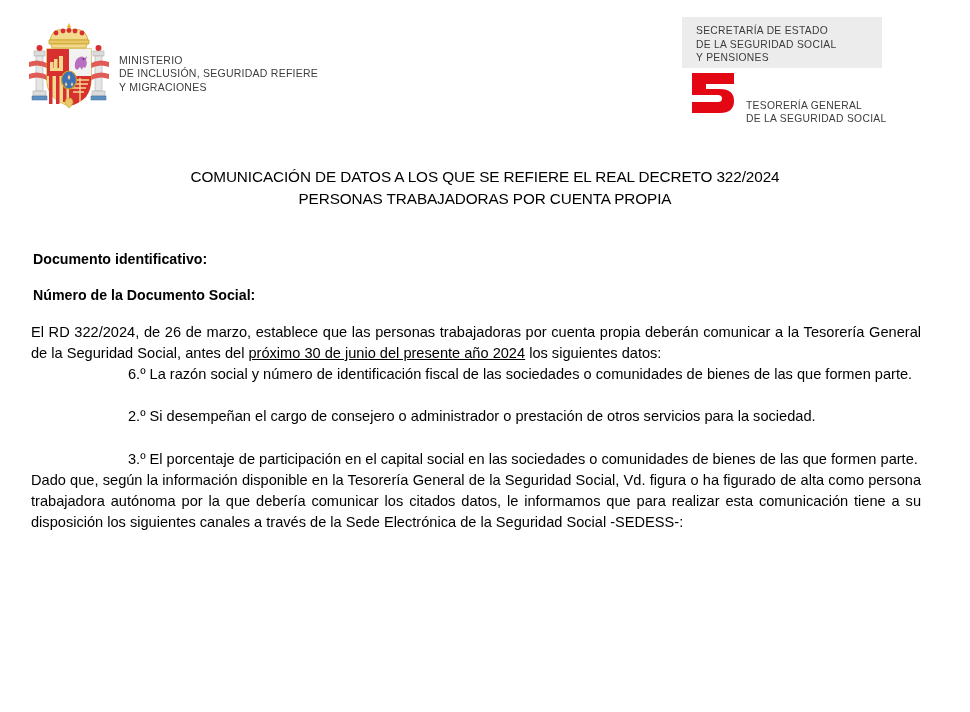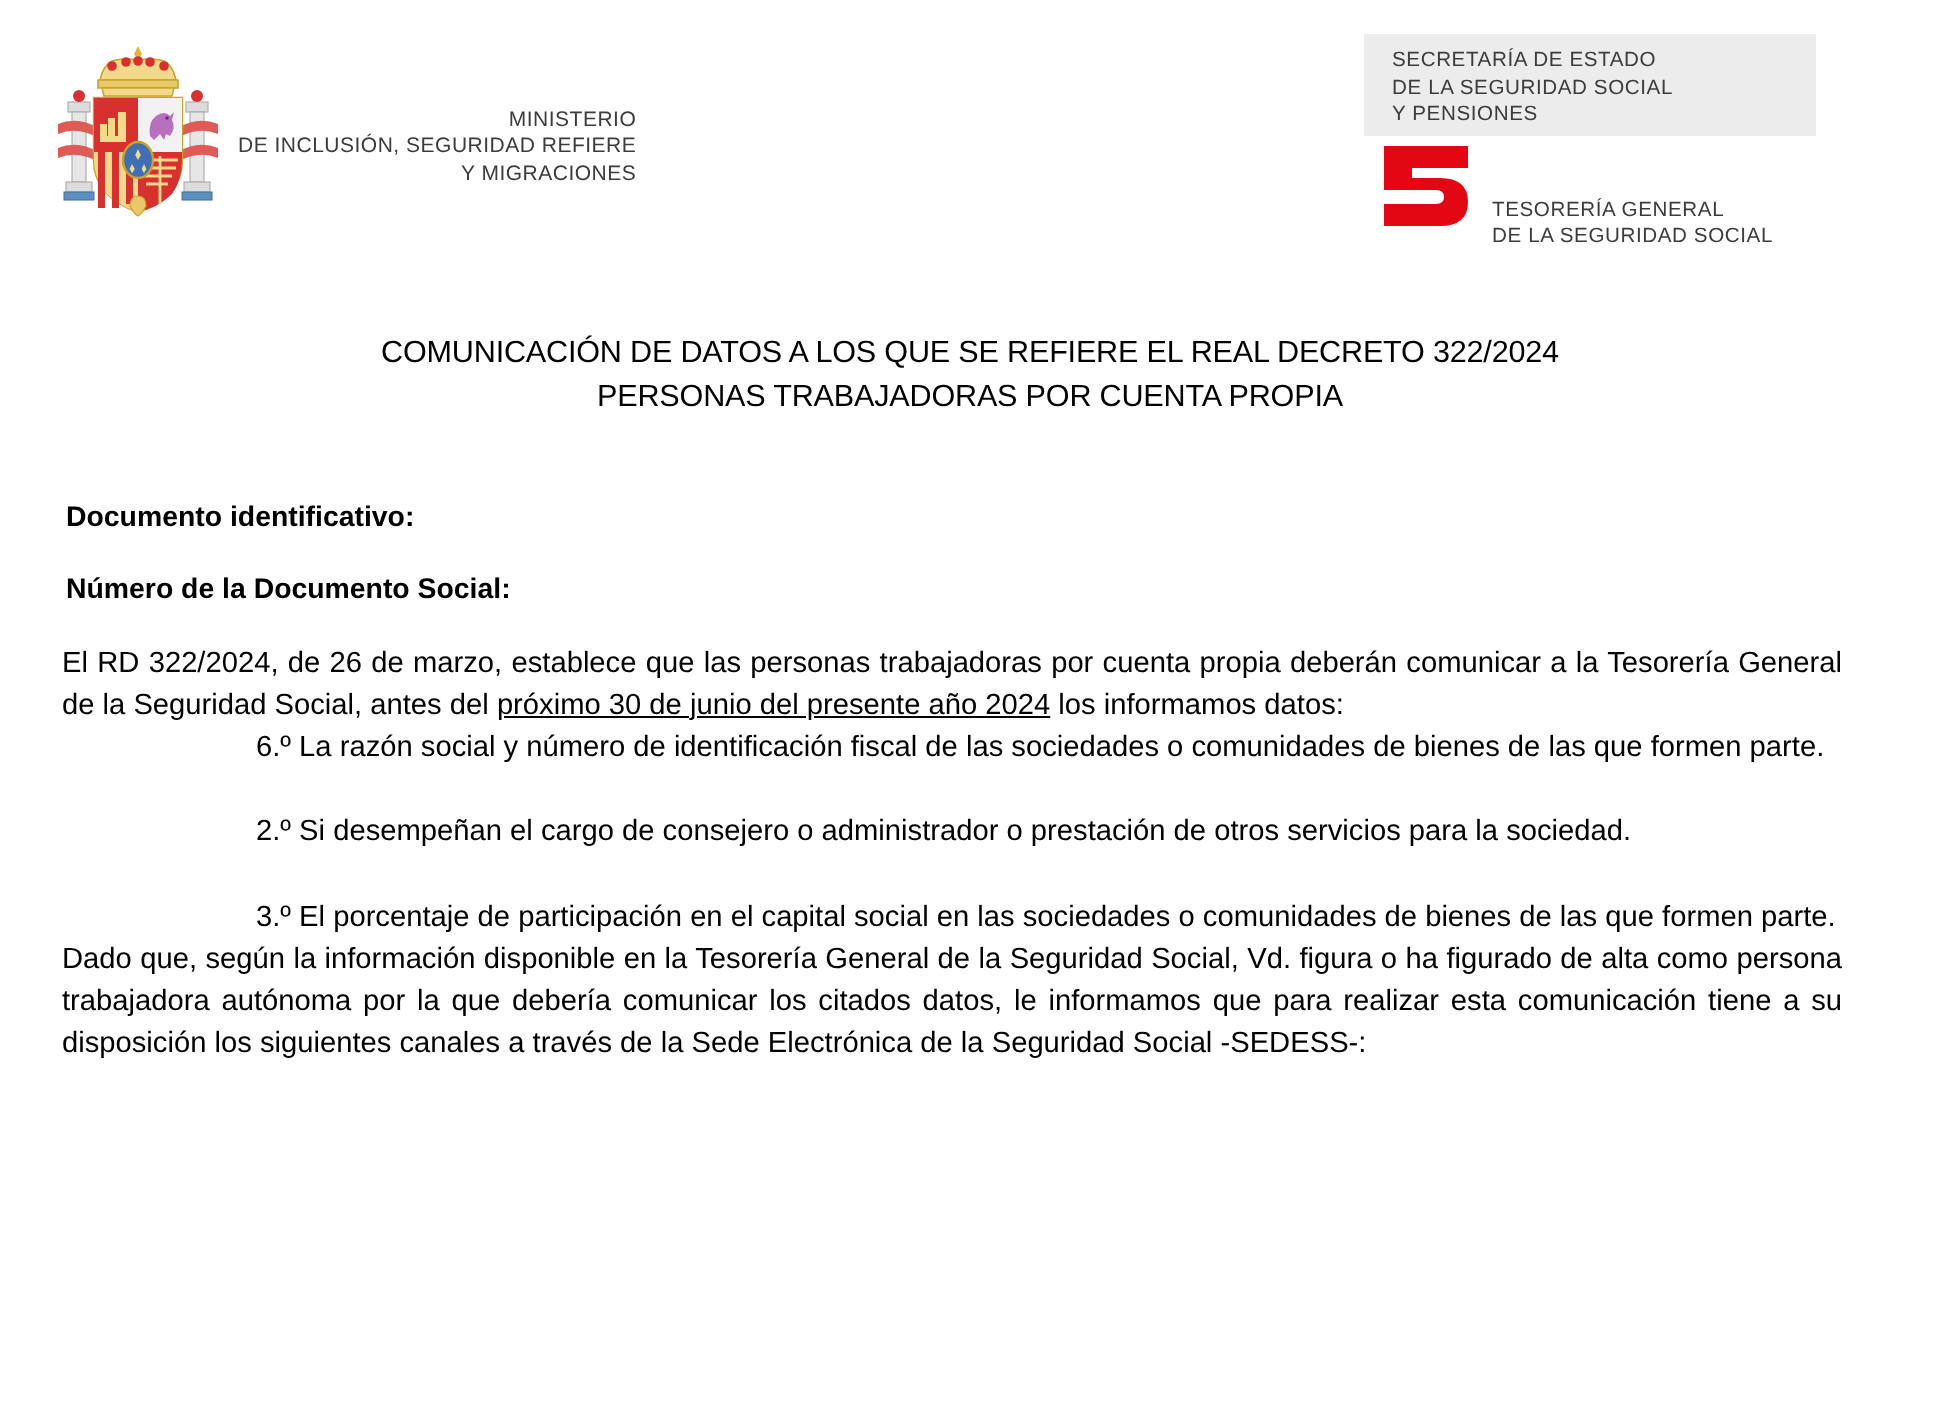--- a/index.html
+++ b/index.html
@@ -22,21 +22,20 @@
     height: 130px;
     width: 970px;
   }
 
   .ministry-block {
     position: absolute;
     left: 25px;
     top: 18px;
     display: flex;
     align-items: flex-start;
-    text-align: right;
   }
   .coat-of-arms {
     width: 88px;
     height: 96px;
     display: block;
   }
   .ministry-text {
     margin-left: 6px;
     margin-top: 36px;
     font-size: 10.5px;
@@ -44,21 +43,21 @@
     letter-spacing: 0.25px;
     color: #3c3c3c;
     white-space: nowrap;
   }
   .ministry-text div { display: block; }
 
   .sees-block {
     position: absolute;
     left: 682px;
     top: 17px;
-    width: 226px;
+    width: 200px;
     height: 51px;
     background: #ececec;
   }
   .sees-text {
     padding: 7px 0 0 14px;
     font-size: 10.3px;
     line-height: 13.6px;
     letter-spacing: 0.3px;
     color: #3c3c3c;
     white-space: nowrap;
@@ -239,21 +238,21 @@
   <div>PERSONAS TRABAJADORAS POR CUENTA PROPIA</div>
 </div>
 
 <div class="fields">
   <div class="field-label">Documento identificativo:</div>
   <div class="field-label">Número de la Documento Social:</div>
 </div>
 
 <div class="body-wrap">
 
-  <p class="para para-intro"><span>El RD 322/2024, de 26 de marzo, establece que las personas trabajadoras por cuenta propia deberán comunicar a la Tesorería General de la Seguridad Social, antes del </span><u class="stress">próximo 30 de junio del presente año 2024</u><span> los informamos datos:</span></p>
+  <p class="para para-intro"><span>El RD 322/2024, de 26 de marzo, establece que las personas trabajadoras por cuenta propia deberán comunicar a la Tesorería General de la Seguridad Social, antes del </span><u class="stress">próximo 30 de junio del presente año 2024</u><span> los siguientes datos:</span></p>
 
   <div class="list">
     <p class="list-item list-first">6.º La razón social y número de identificación fiscal de las sociedades o comunidades de bienes de las que formen parte.</p>
     <p class="list-item">2.º Si desempeñan el cargo de consejero o administrador o prestación de otros servicios para la sociedad.</p>
     <p class="list-item">3.º El porcentaje de participación en el capital social en las sociedades o comunidades de bienes de las que formen parte.</p>
   </div>
 
   <p class="para para-final">Dado que, según la información disponible en la Tesorería General de la Seguridad Social, Vd. figura o ha figurado de alta como persona trabajadora autónoma por la que debería comunicar los citados datos, le informamos que para realizar esta comunicación tiene a su disposición los siguientes canales a través de la Sede Electrónica de la Seguridad Social -SEDESS-:</p>
 
 </div>

